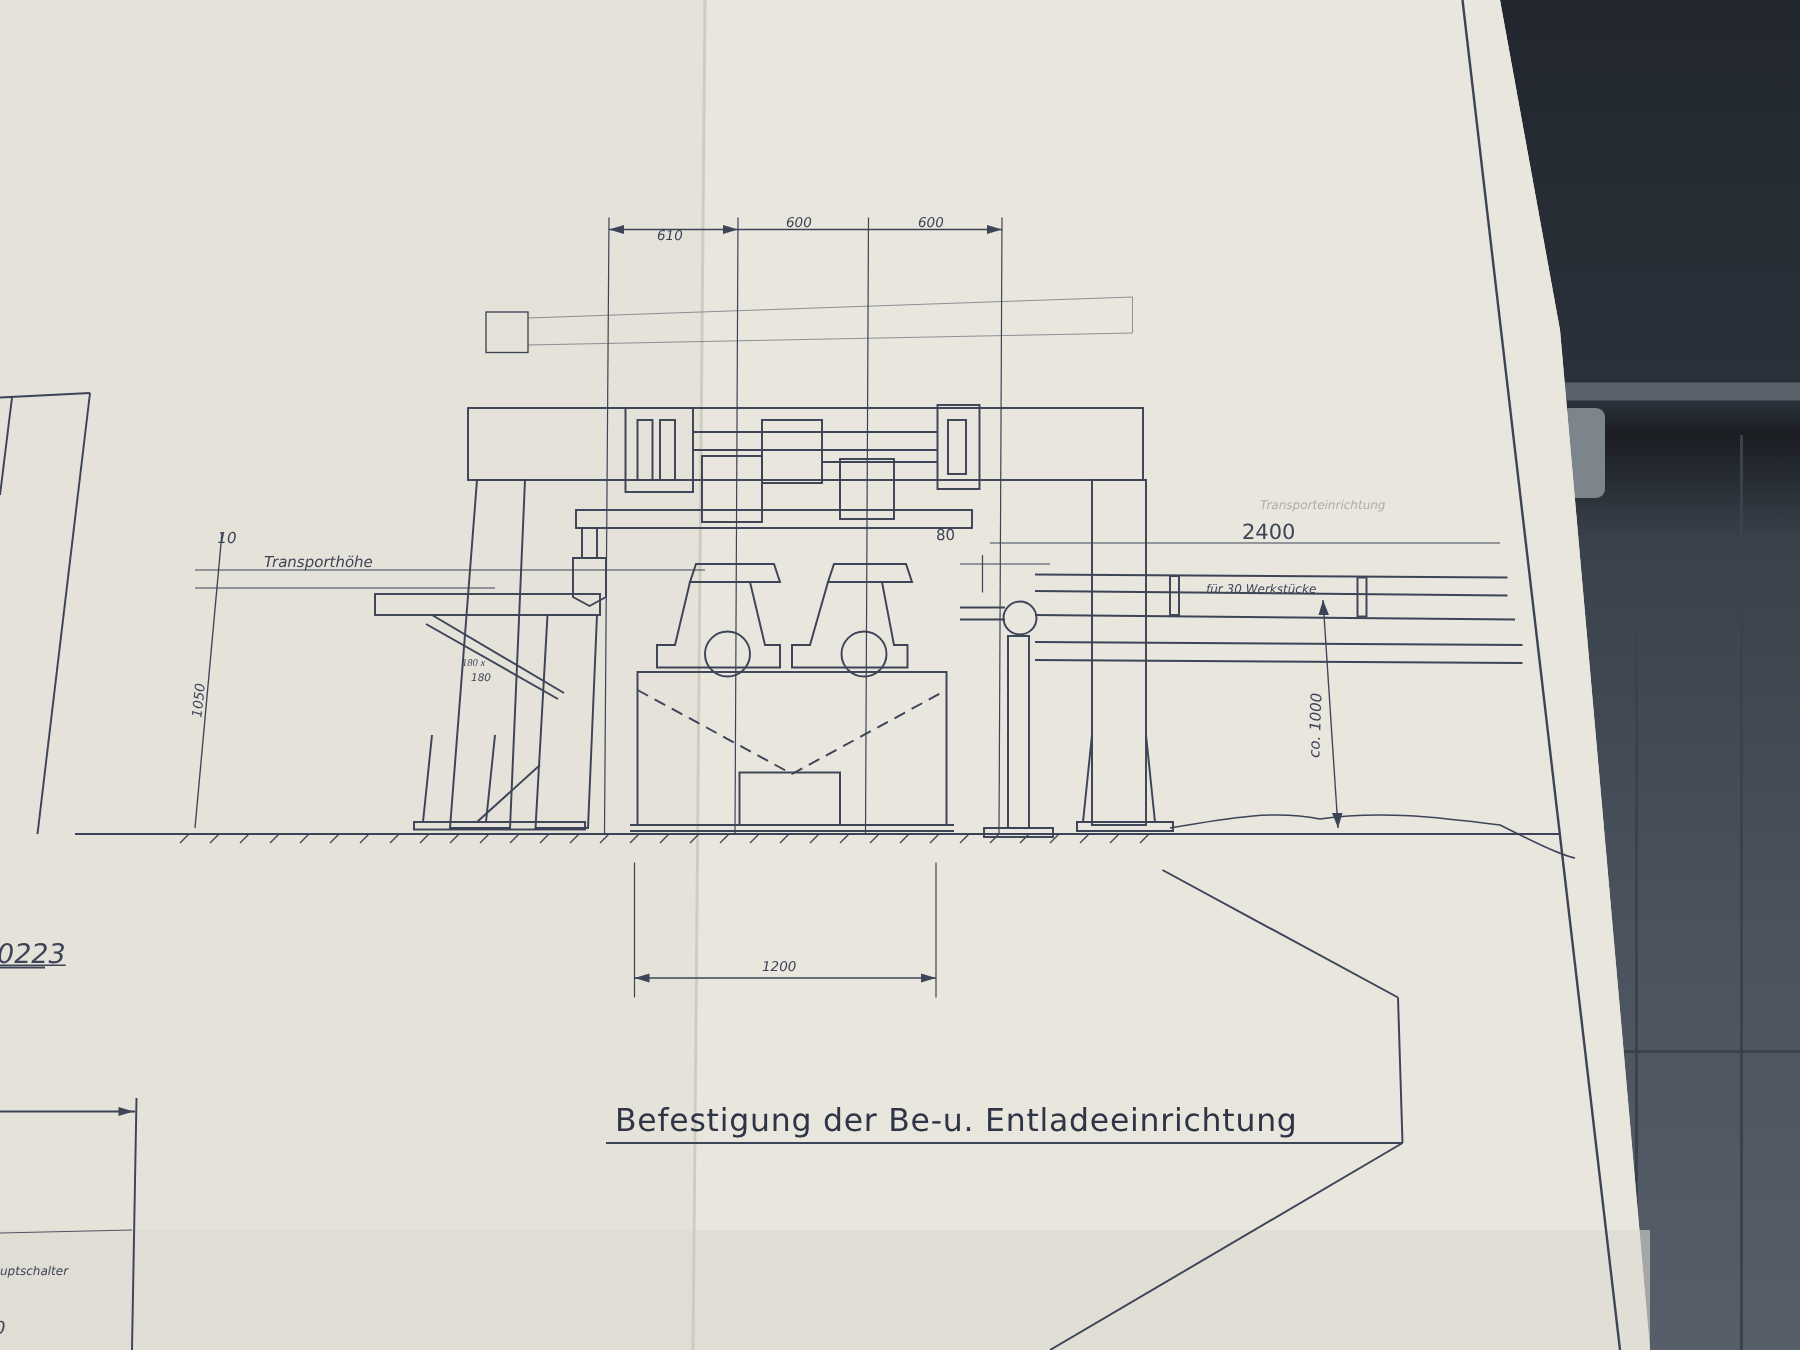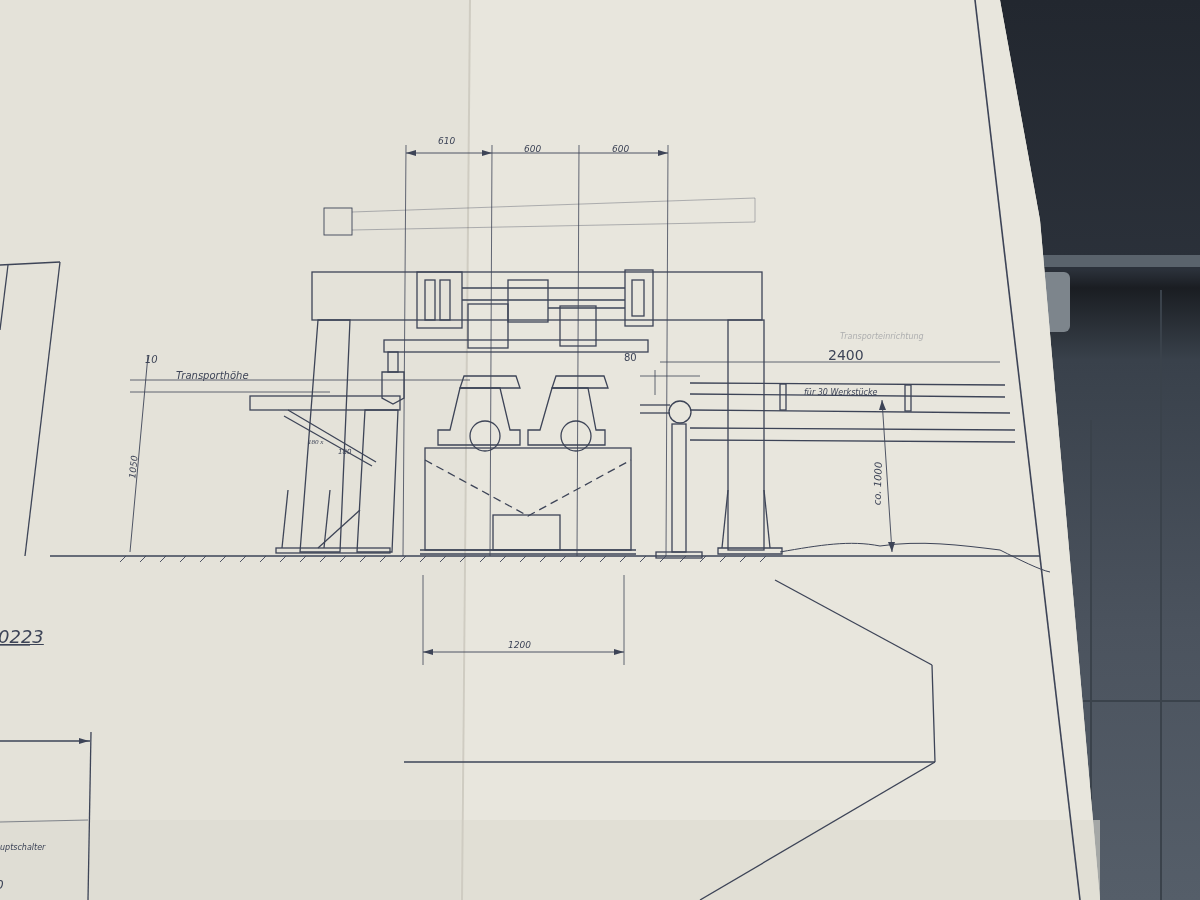--- a/index.html
+++ b/index.html
@@ -153,32 +153,33 @@
       <polygon points="492,153 482,150 482,156"></polygon>
       <polygon points="668,153 658,150 658,156"></polygon>
       <polygon points="423,652 433,649 433,655"></polygon>
       <polygon points="624,652 614,649 614,655"></polygon>
       <polygon points="89,741 79,738 79,744"></polygon>
       <polygon points="882,400 879,410 886,410"></polygon>
       <polygon points="892,552 888,542 895,542"></polygon>
     </g>
   </svg>
 
-  <span class="label dim" style="left:438px;top:136px;text-align:center;">610</span>
+  <span class="label dim" style="left:438px;top:153px;text-align:center;">610</span>
   <span class="label dim" style="left:524px;top:144px;">600</span>
   <span class="label dim" style="left:612px;top:144px;">600</span>
   <span class="label dim" style="left:176px;top:370px;font-size:10px;">Transporthöhe</span>
   <span class="label dim" style="left:145px;top:354px;font-size:10px;">10</span>
   <span class="label dim" style="left:122px;top:462px;transform:rotate(-84deg);">1050</span>
   <span class="label dim" style="left:308px;top:438px;font-size:7px;font-family:Liberation Serif, serif;">180 x</span>
-  <span class="label dim" style="left:314px;top:448px;font-size:7px;margin-left:24px;">180</span>
+  <span class="label dim" style="left:314px;top:448px;font-size:7px;">180</span>
   <span class="label dim" style="left:624px;top:352px;font-size:10px;font-style:normal;">80</span>
   <span class="label dim" style="left:828px;top:347px;font-size:14px;font-style:normal;">2400</span>
   <span class="label dim" style="left:804px;top:362px;font-size:8px;margin-top:26px;">für 30 Werkstücke</span>
   <span class="label dim" style="left:840px;top:332px;font-size:8px;opacity:0.35;">Transporteinrichtung</span>
   <span class="label dim" style="left:856px;top:478px;transform:rotate(-88deg);font-size:10px;">co. 1000</span>
   <span class="label dim" style="left:508px;top:640px;">1200</span>
 
+  <span class="label title-label" style="left:410px;top:735px;">Befestigung der Be-u. Entladeeinrichtung</span>
 
   <span class="label" style="left:-2px;top:626px;font-size:18px;font-style:italic;text-decoration:underline;">0223</span>
   <span class="label" style="left:0px;top:843px;font-size:8px;">uptschalter</span>
   <span class="label" style="left:-4px;top:878px;font-size:12px;">0</span>
 </div>
 
 </body></html>

